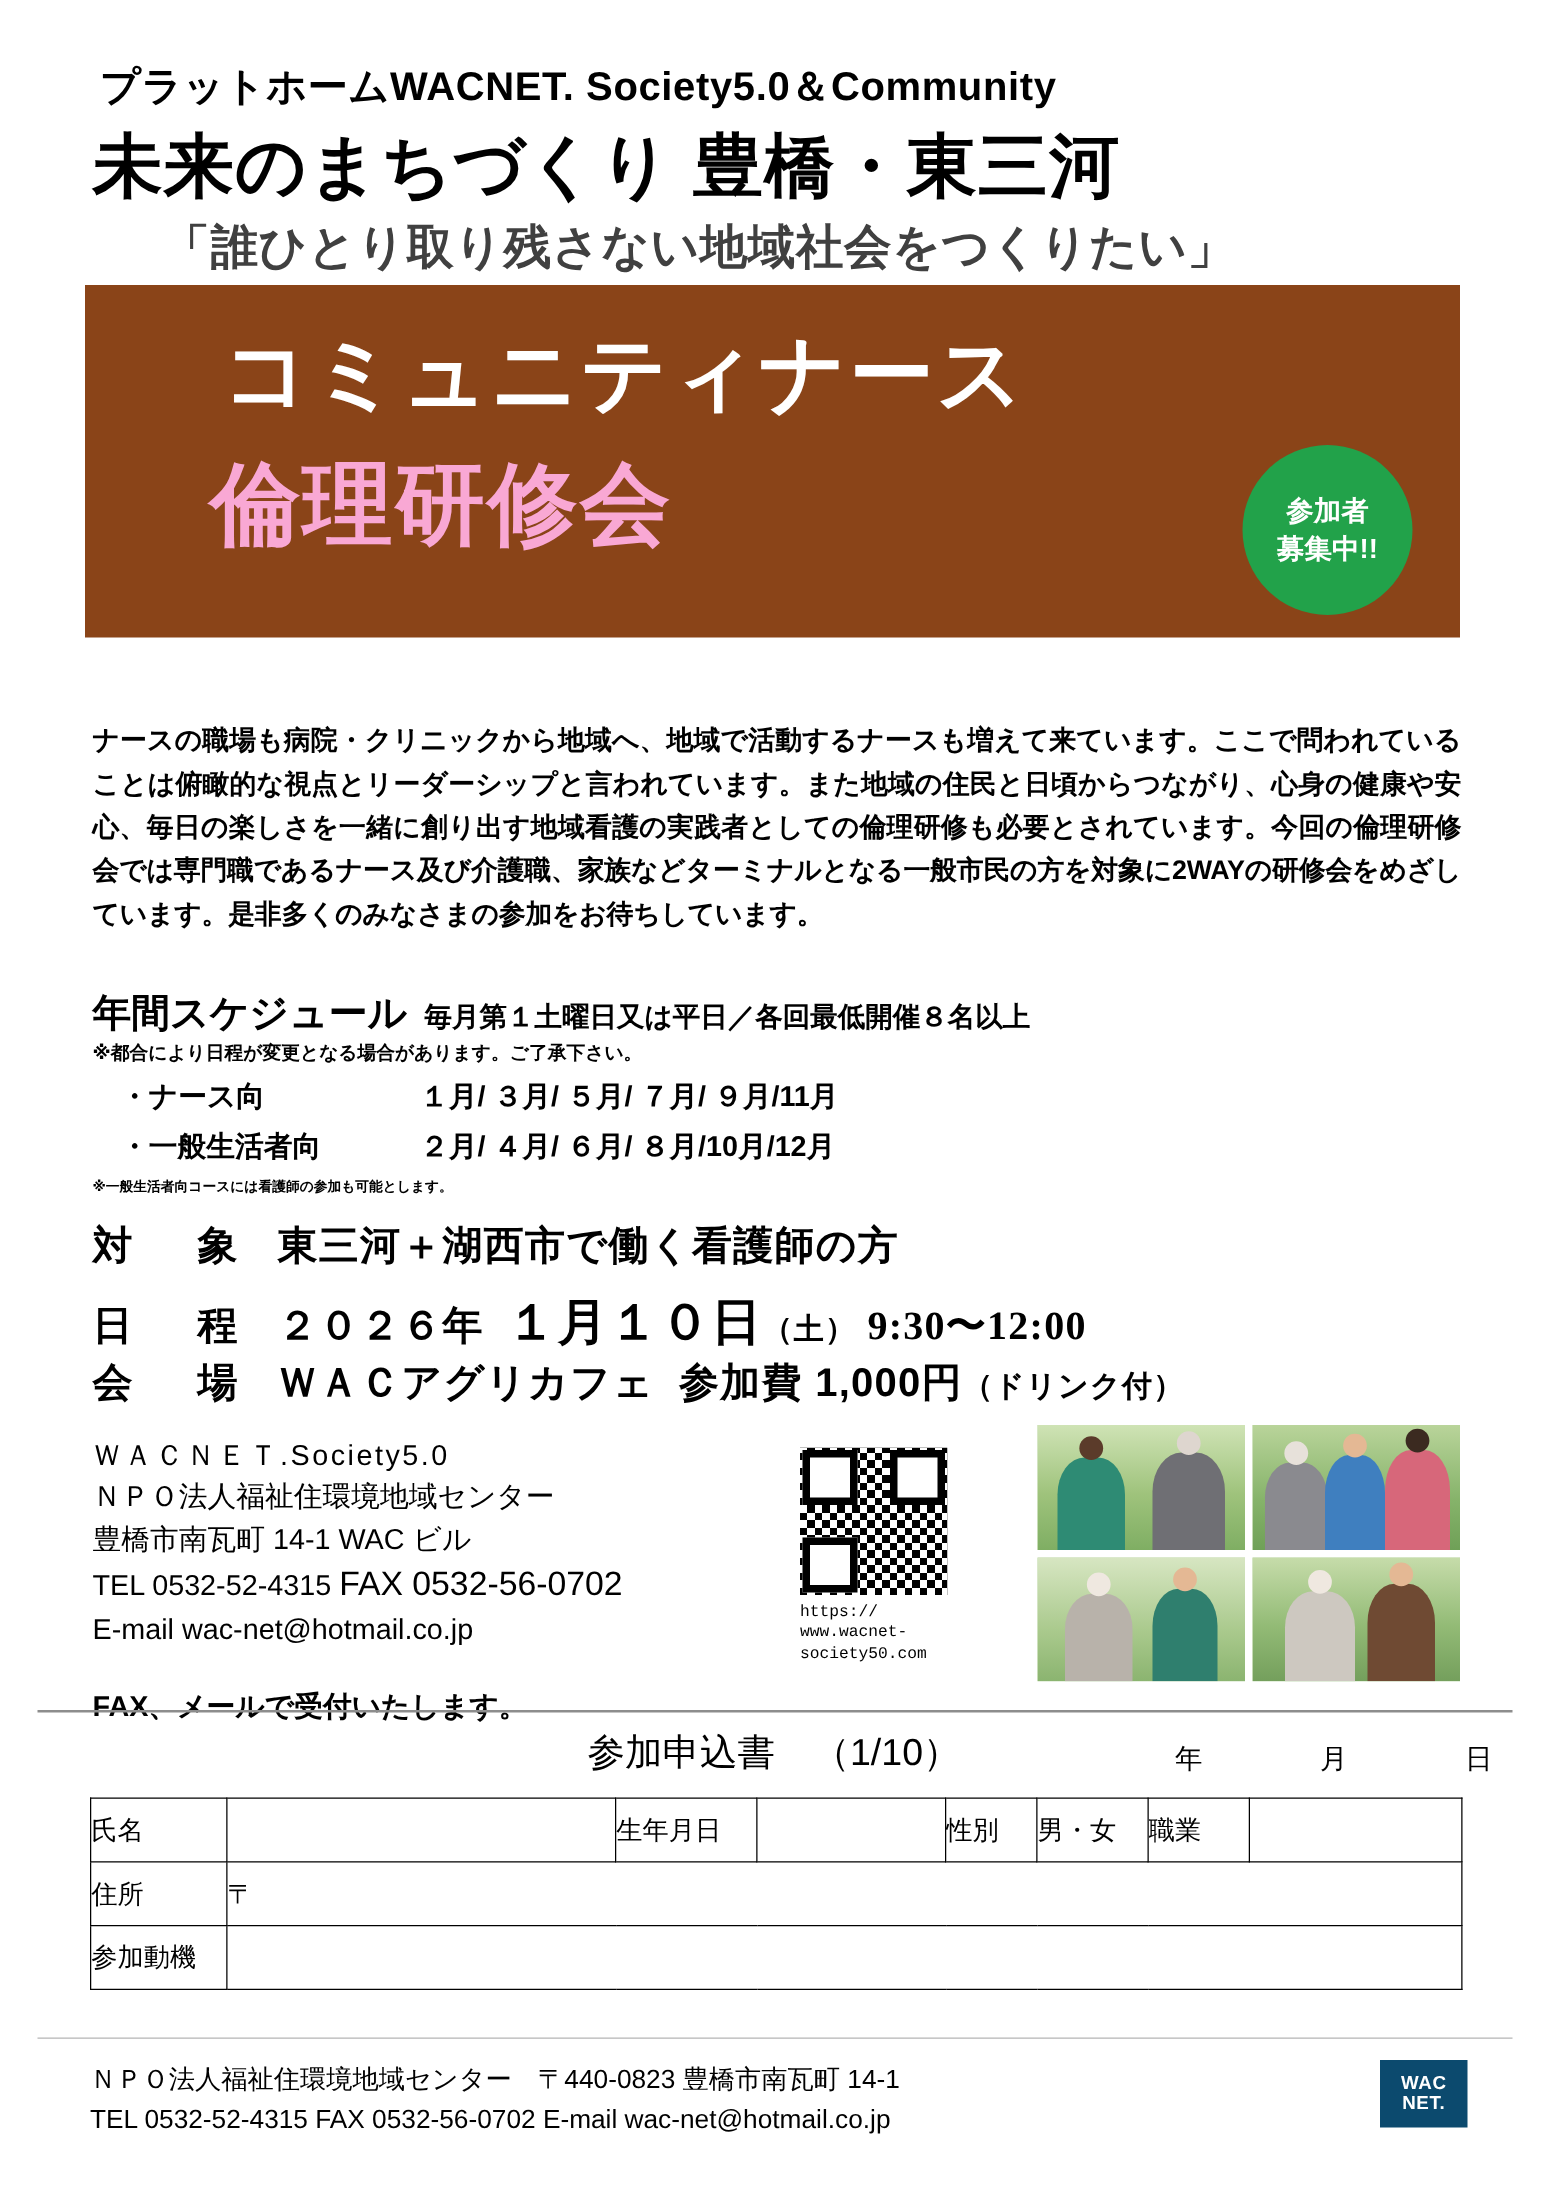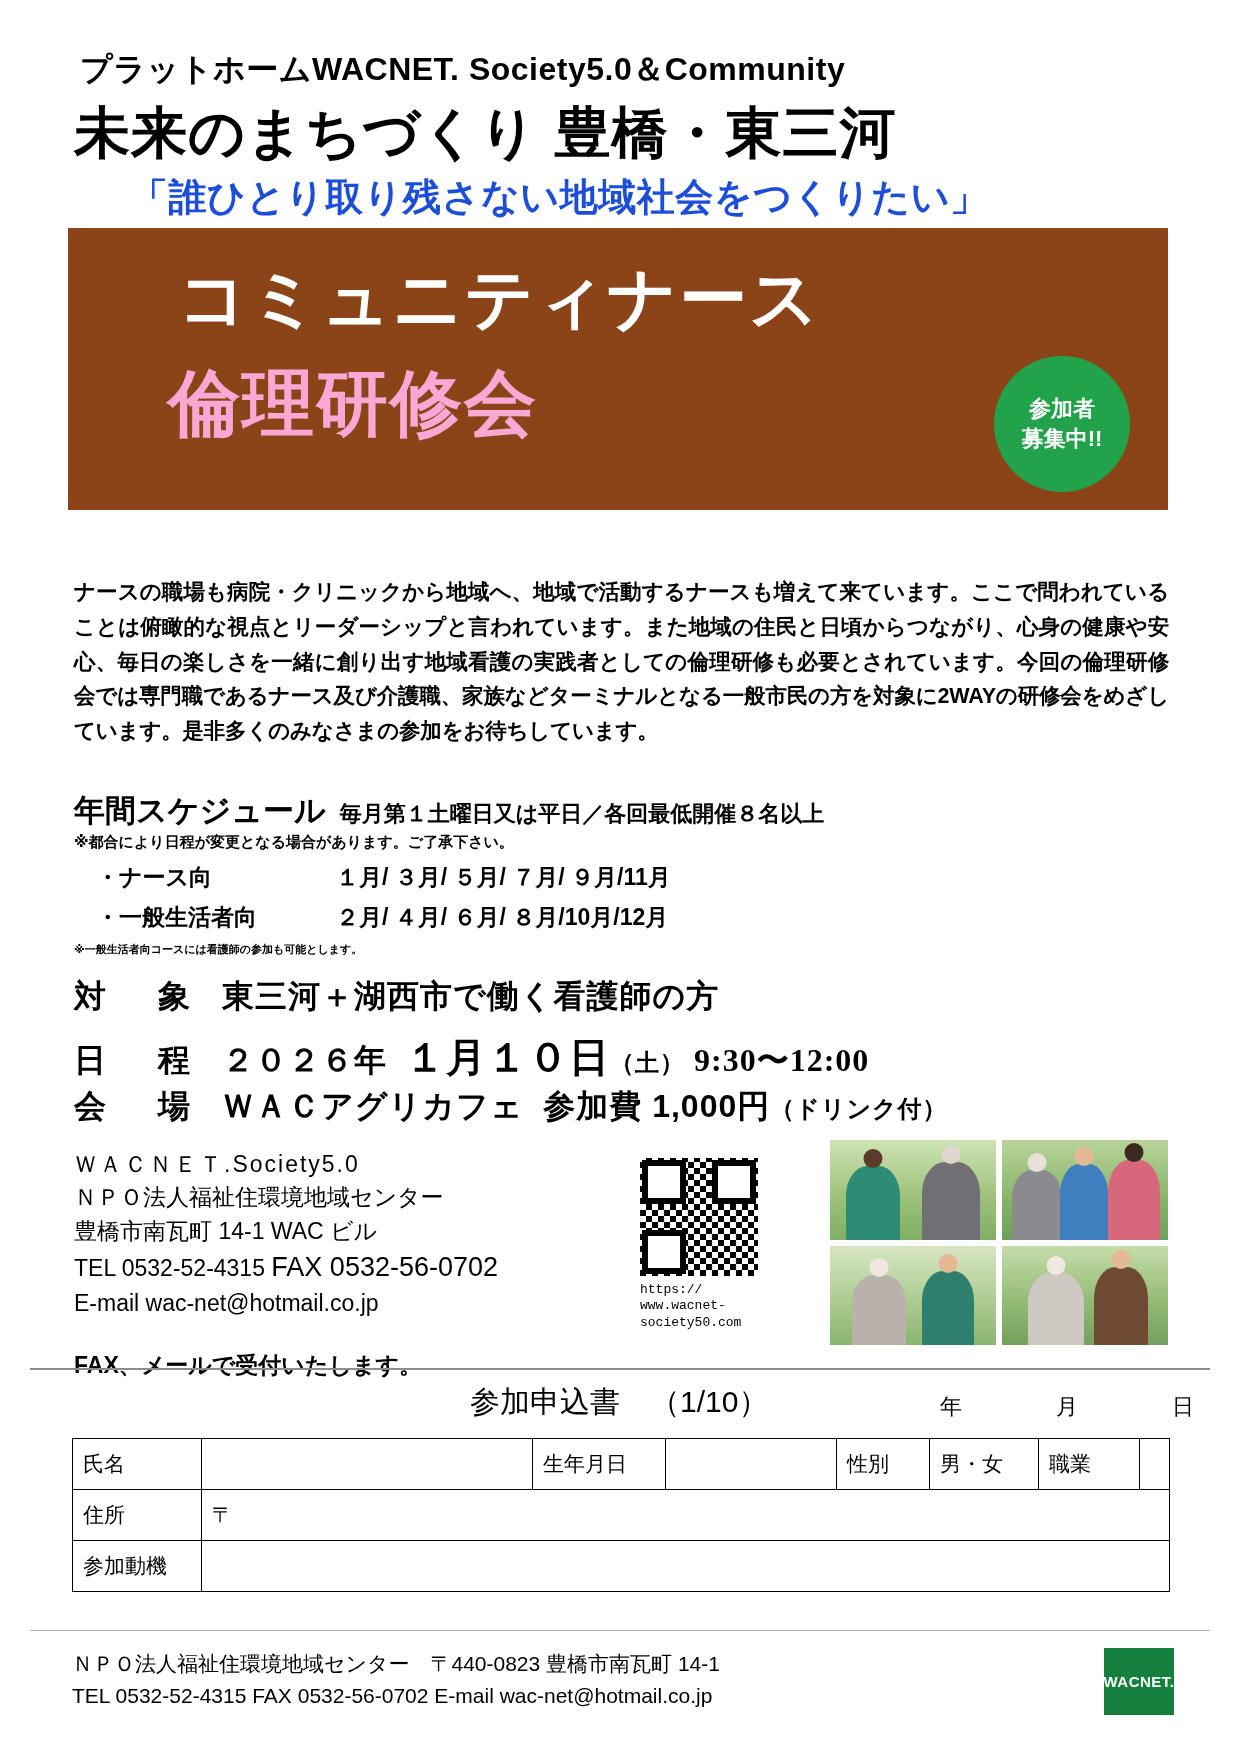--- a/index.html
+++ b/index.html
@@ -42,21 +42,21 @@
     font-weight: bold;
     letter-spacing: 1px;
     white-space: nowrap;
   }
   .head-line3 {
     position: absolute;
     left: 130px;
     top: 172px;
     font-size: 38px;
     font-weight: bold;
-    color: #1d4ed8;
+    color: #404040;
     letter-spacing: 0.5px;
     white-space: nowrap;
   }
 
   
   .banner {
     position: absolute;
     left: 68px;
     top: 228px;
     width: 1100px;
@@ -291,21 +291,21 @@
     position: absolute;
     left: 72px;
     top: 1438px;
     width: 1098px;
     border-collapse: collapse;
     font-size: 21px;
   }
   table.app td {
     border: 1px solid #000;
     height: 46px;
-    padding: 2px 10px;
+    padding: 2px 0;
     vertical-align: middle;
     white-space: nowrap;
   }
   td.lbl-cell { width: 108px; text-align: left; }
   td.tall { height: 82px; vertical-align: top; padding-top: 24px; }
 
   
   .footer {
     position: absolute;
     left: 72px;
@@ -320,27 +320,28 @@
     top: 1630px;
     width: 1180px;
     height: 1px;
     background: #b5b5b5;
   }
   .logo {
     position: absolute;
     right: 66px;
     top: 1648px;
     width: 70px;
-    height: 67px;
-    background: #15803d;
+    height: 54px;
+    background: #0c4a6e;
     color: #fff;
     font-weight: bold;
     font-size: 15px;
     line-height: 1.05;
     display: flex;
+    flex-direction: column;
     align-items: center;
     justify-content: center;
     letter-spacing: 0.5px;
   }
 </style>
 </head>
 <body>
 
 <div class="page">
 

